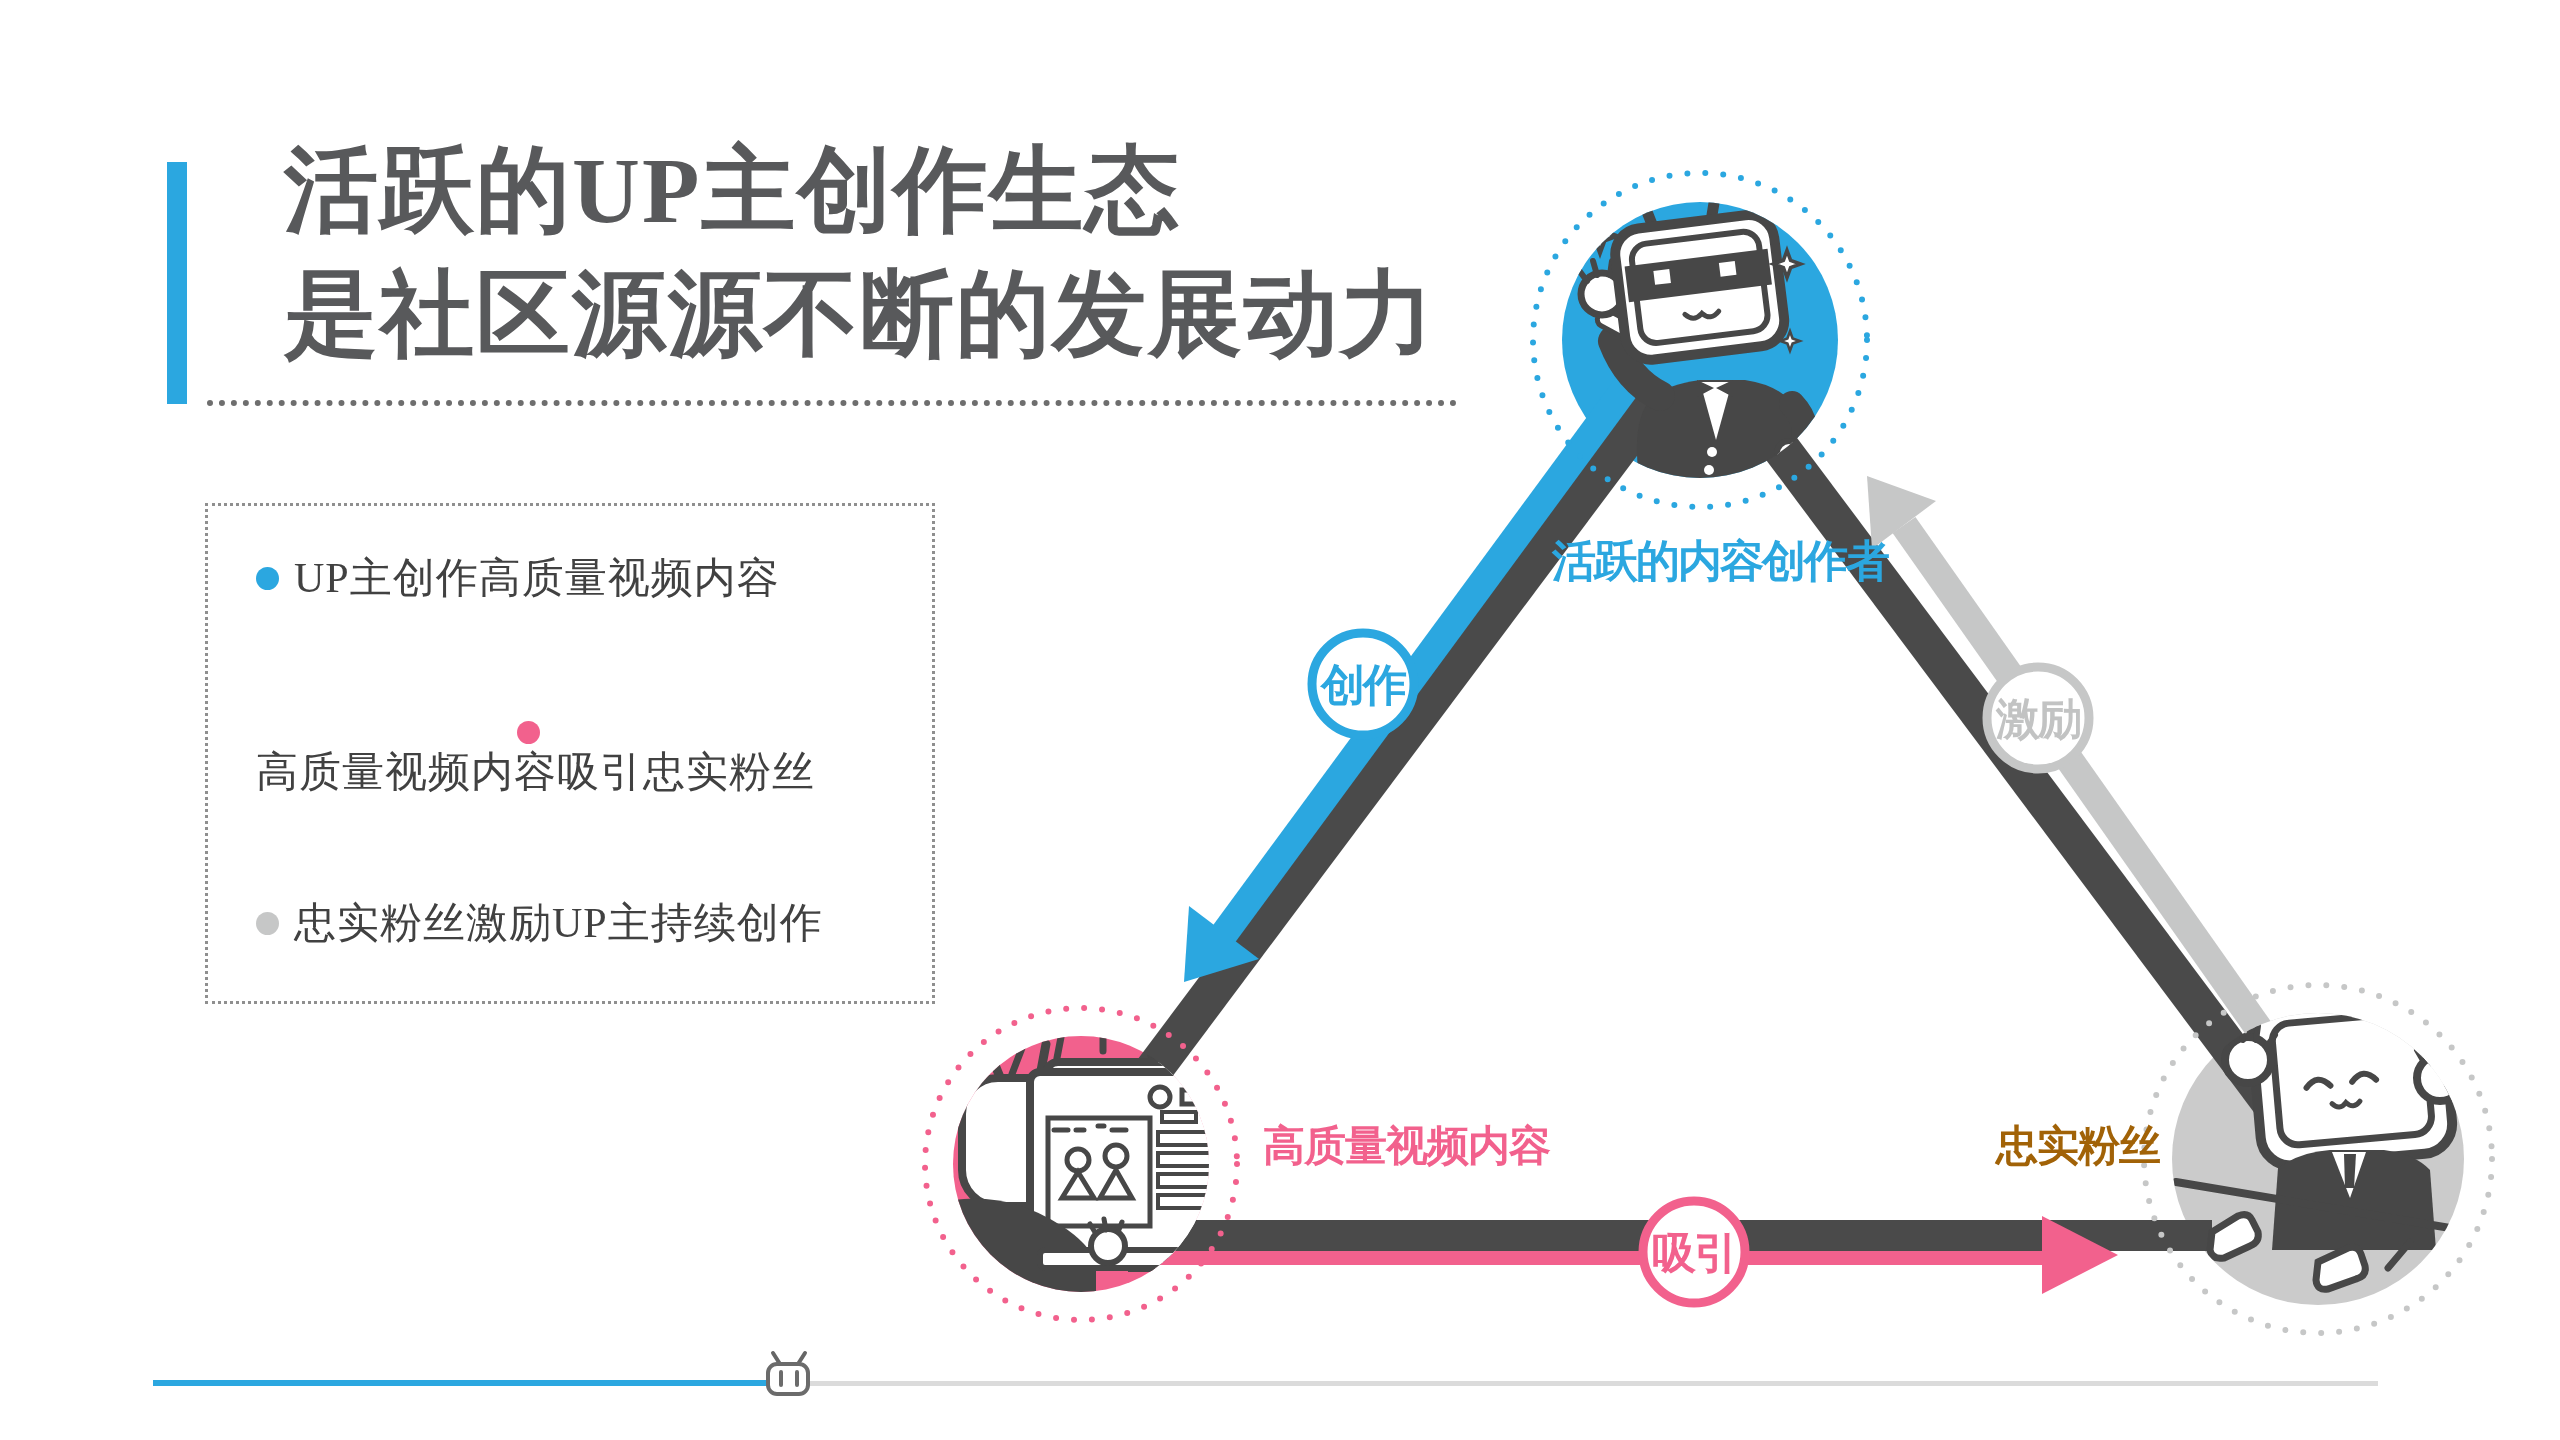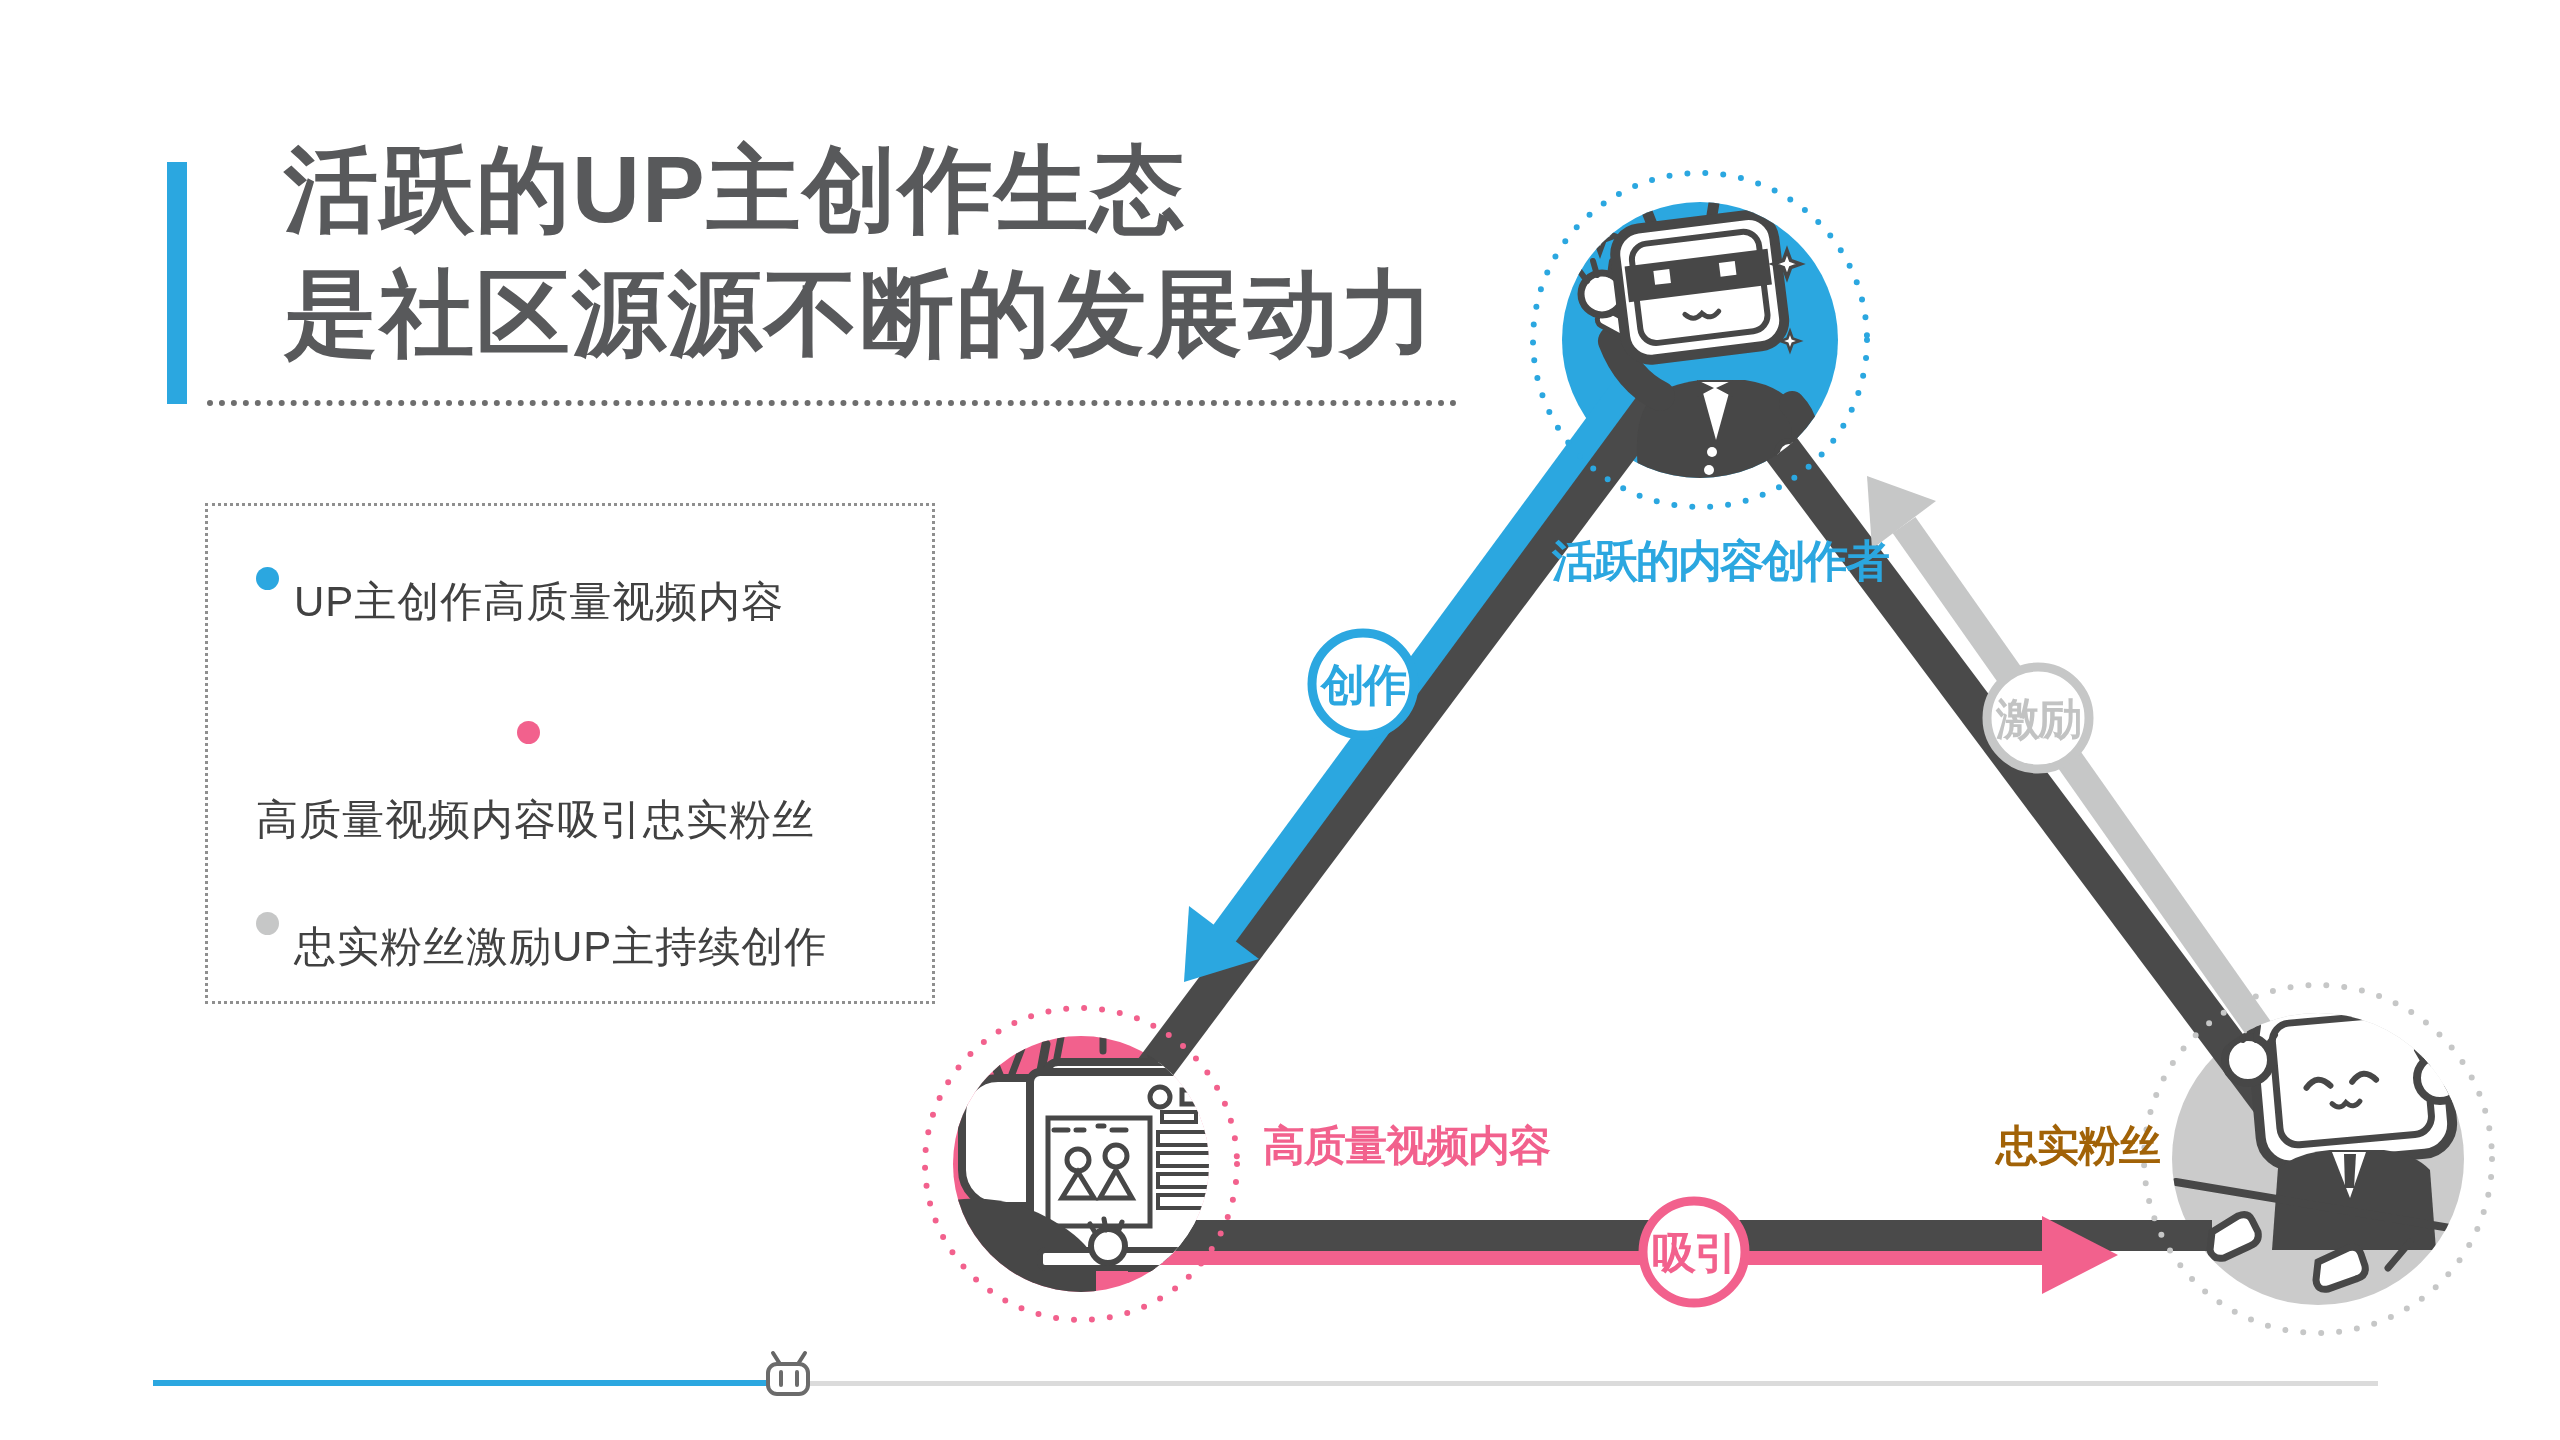--- a/index.html
+++ b/index.html
@@ -1,18 +1,18 @@
 <!DOCTYPE html>
 <html><head>
 <meta charset="utf-8">
 <style>
   html,body{margin:0;padding:0;background:#ffffff;}
   .stage{
     position:relative;width:2560px;height:1432px;background:#ffffff;overflow:hidden;
-    font-family:Liberation Sans, sans-serif;
+    font-family:Liberation Serif, serif;
   }
   
   .accent-bar{position:absolute;left:167px;top:162px;width:20px;height:242px;background:#2BA7E0;}
   .page-title{
     position:absolute;left:284px;top:128px;
     font-size:94px;font-weight:bold;color:#58595B;line-height:124px;letter-spacing:2px;
     white-space:nowrap;
   }
   .title-separator{
     position:absolute;left:207px;top:400px;width:1250px;height:0;
@@ -21,21 +21,21 @@
   
   .bullet-box{
     position:absolute;left:205px;top:503px;width:730px;height:501px;
     border:3px dotted #8F8F8F;box-sizing:border-box;background:#ffffff;
   }
   .bullet-item{position:absolute;left:48px;height:60px;display:flex;align-items:center;}
   .bullet-item.i0{top:42px;}
   .bullet-item.i1{top:215px;flex-direction:column;}
   .bullet-item.i2{top:387px;justify-content:space-between;}
   .bullet-dot{width:23px;height:23px;border-radius:50%;margin-right:15px;flex:0 0 auto;}
-  .bullet-label{font-size:42px;color:#414141;white-space:nowrap;letter-spacing:1px;margin-top:48px;}
+  .bullet-label{font-size:42px;color:#414141;white-space:nowrap;letter-spacing:1px;}
   
   .diagram-svg{position:absolute;left:0;top:0;width:2560px;height:1440px;}
   .edge-label{position:absolute;font-weight:bold;white-space:nowrap;}
   .lbl-creator{left:1552px;top:532px;width:320px;text-align:center;font-size:44px;color:#2BA7E0;letter-spacing:-2px;}
   .lbl-content{left:1263px;top:1118px;font-size:42px;color:#F2618D;letter-spacing:-1px;}
   .lbl-fans{left:1996px;top:1118px;font-size:42px;color:#a16207;letter-spacing:-1px;}
   .badge-text{font-size:44px;font-weight:bold;letter-spacing:-2px;}
 </style>
 </head>
 <body>

